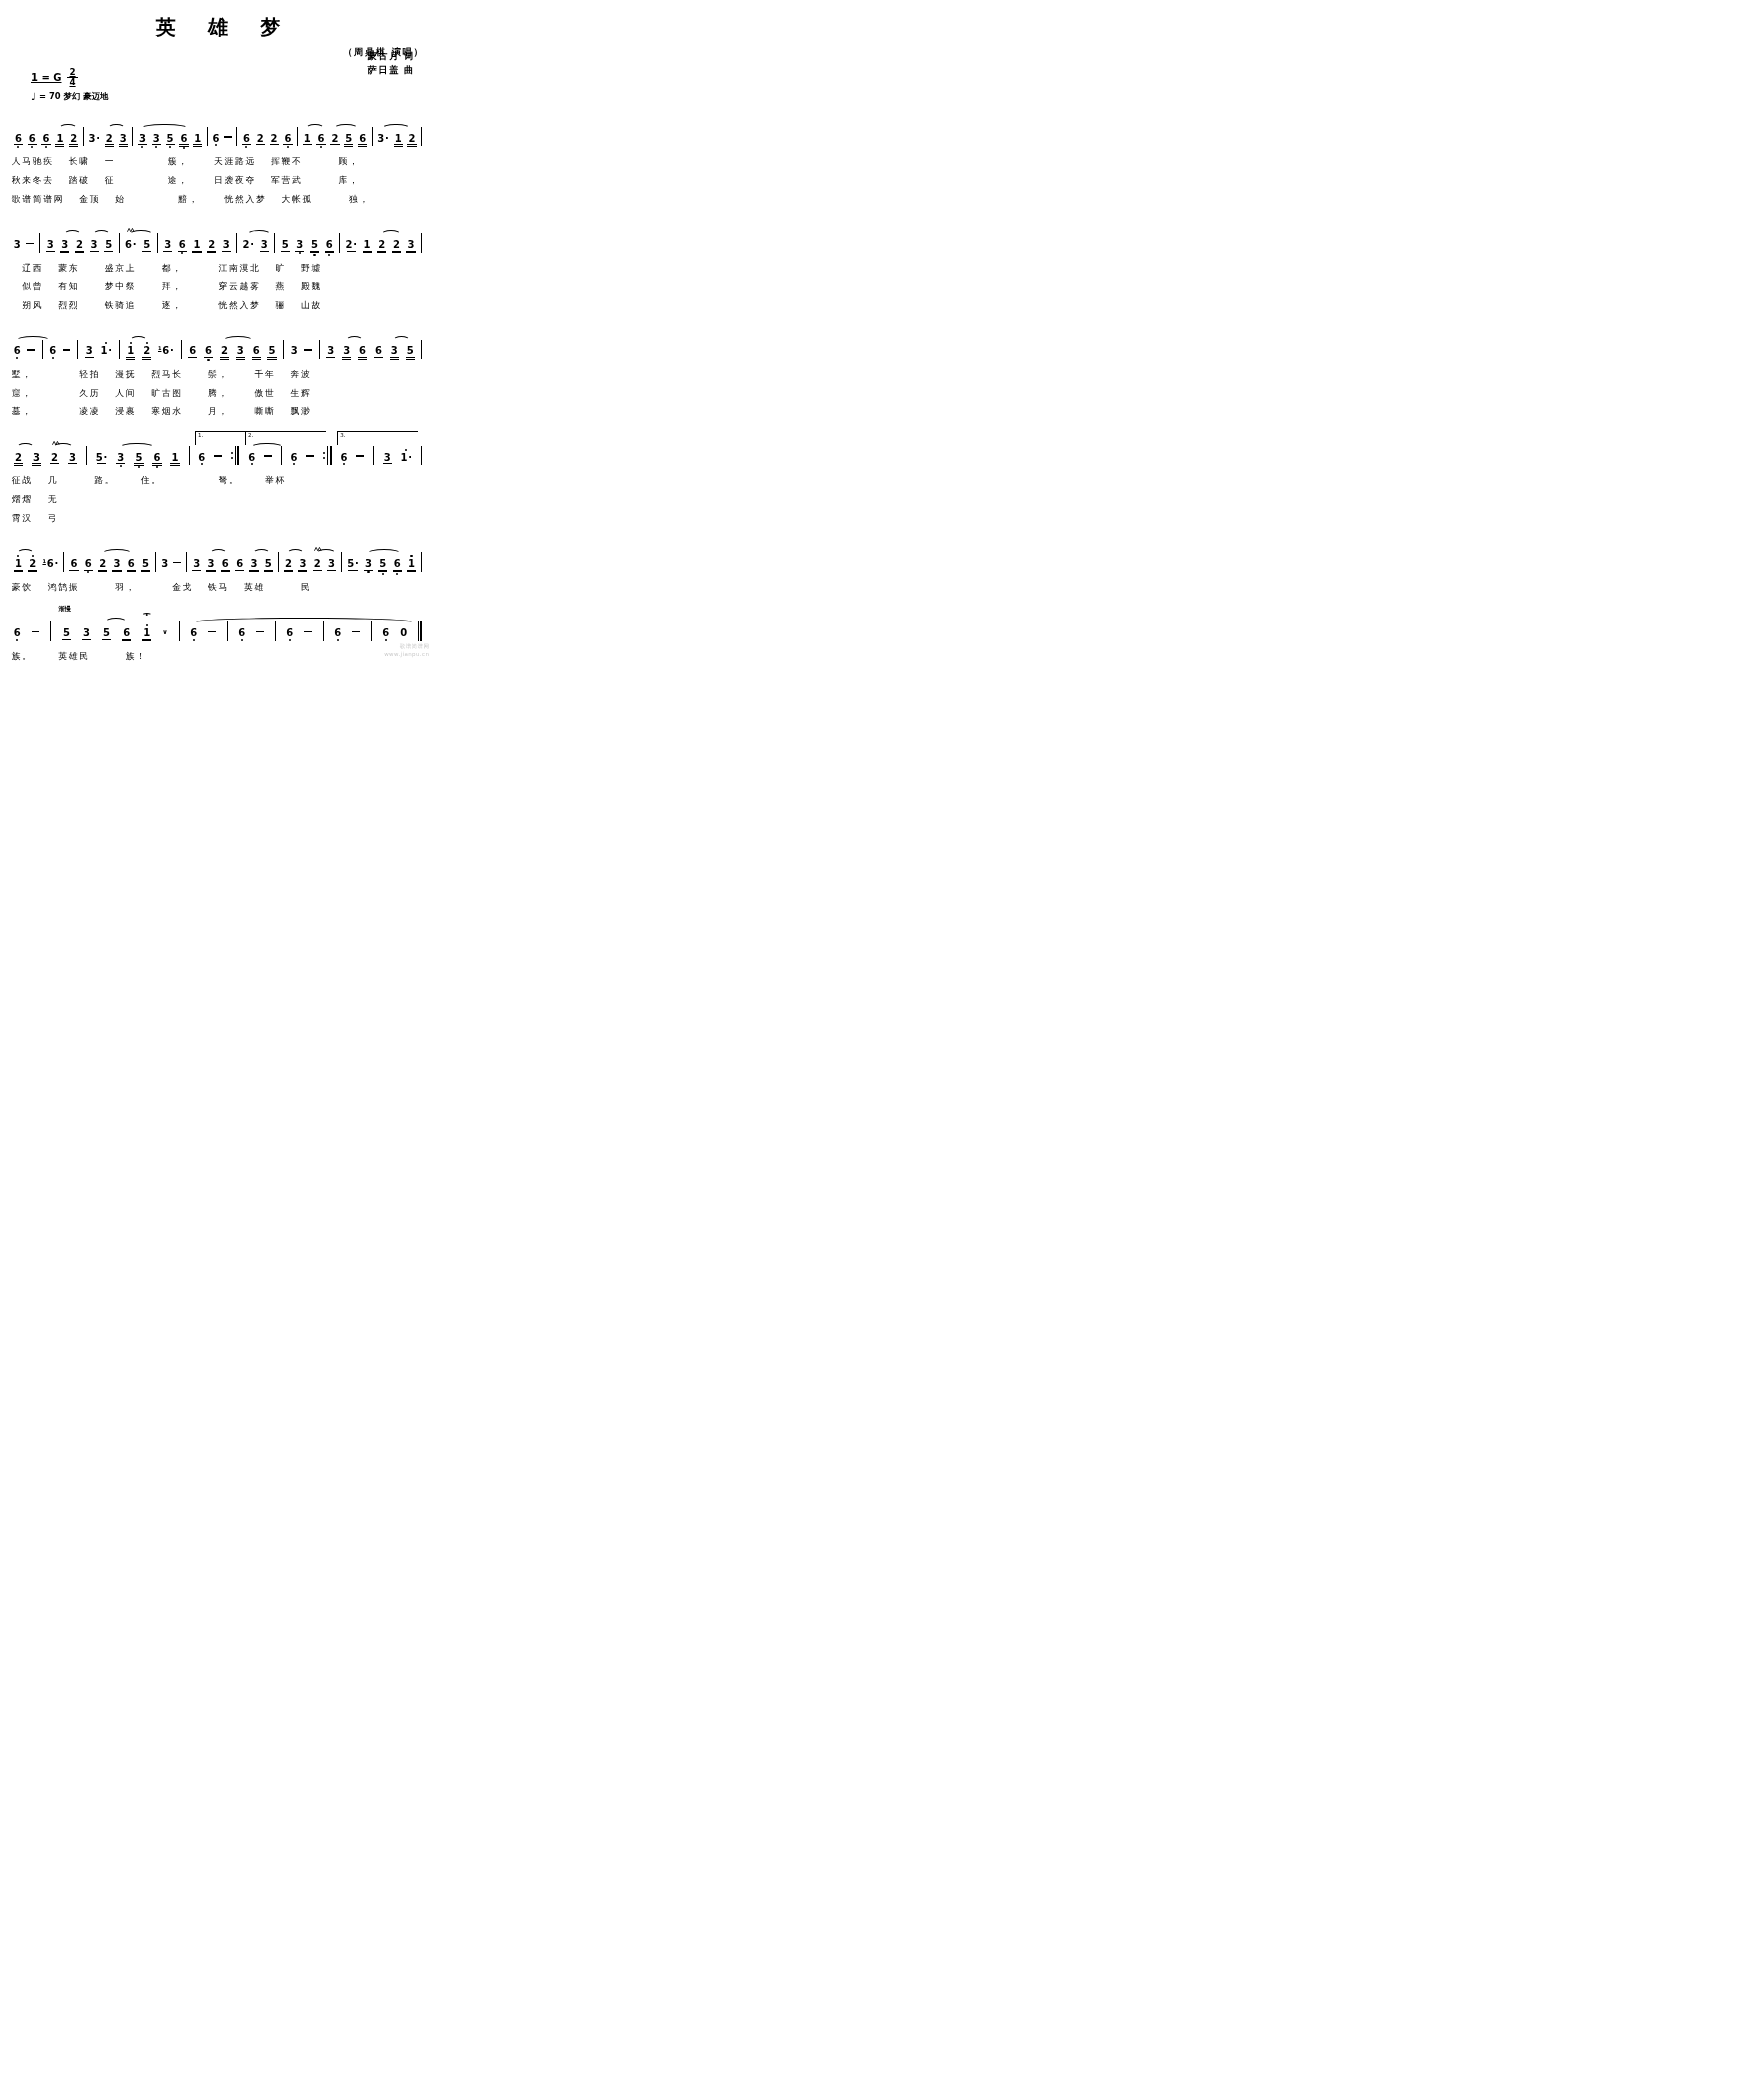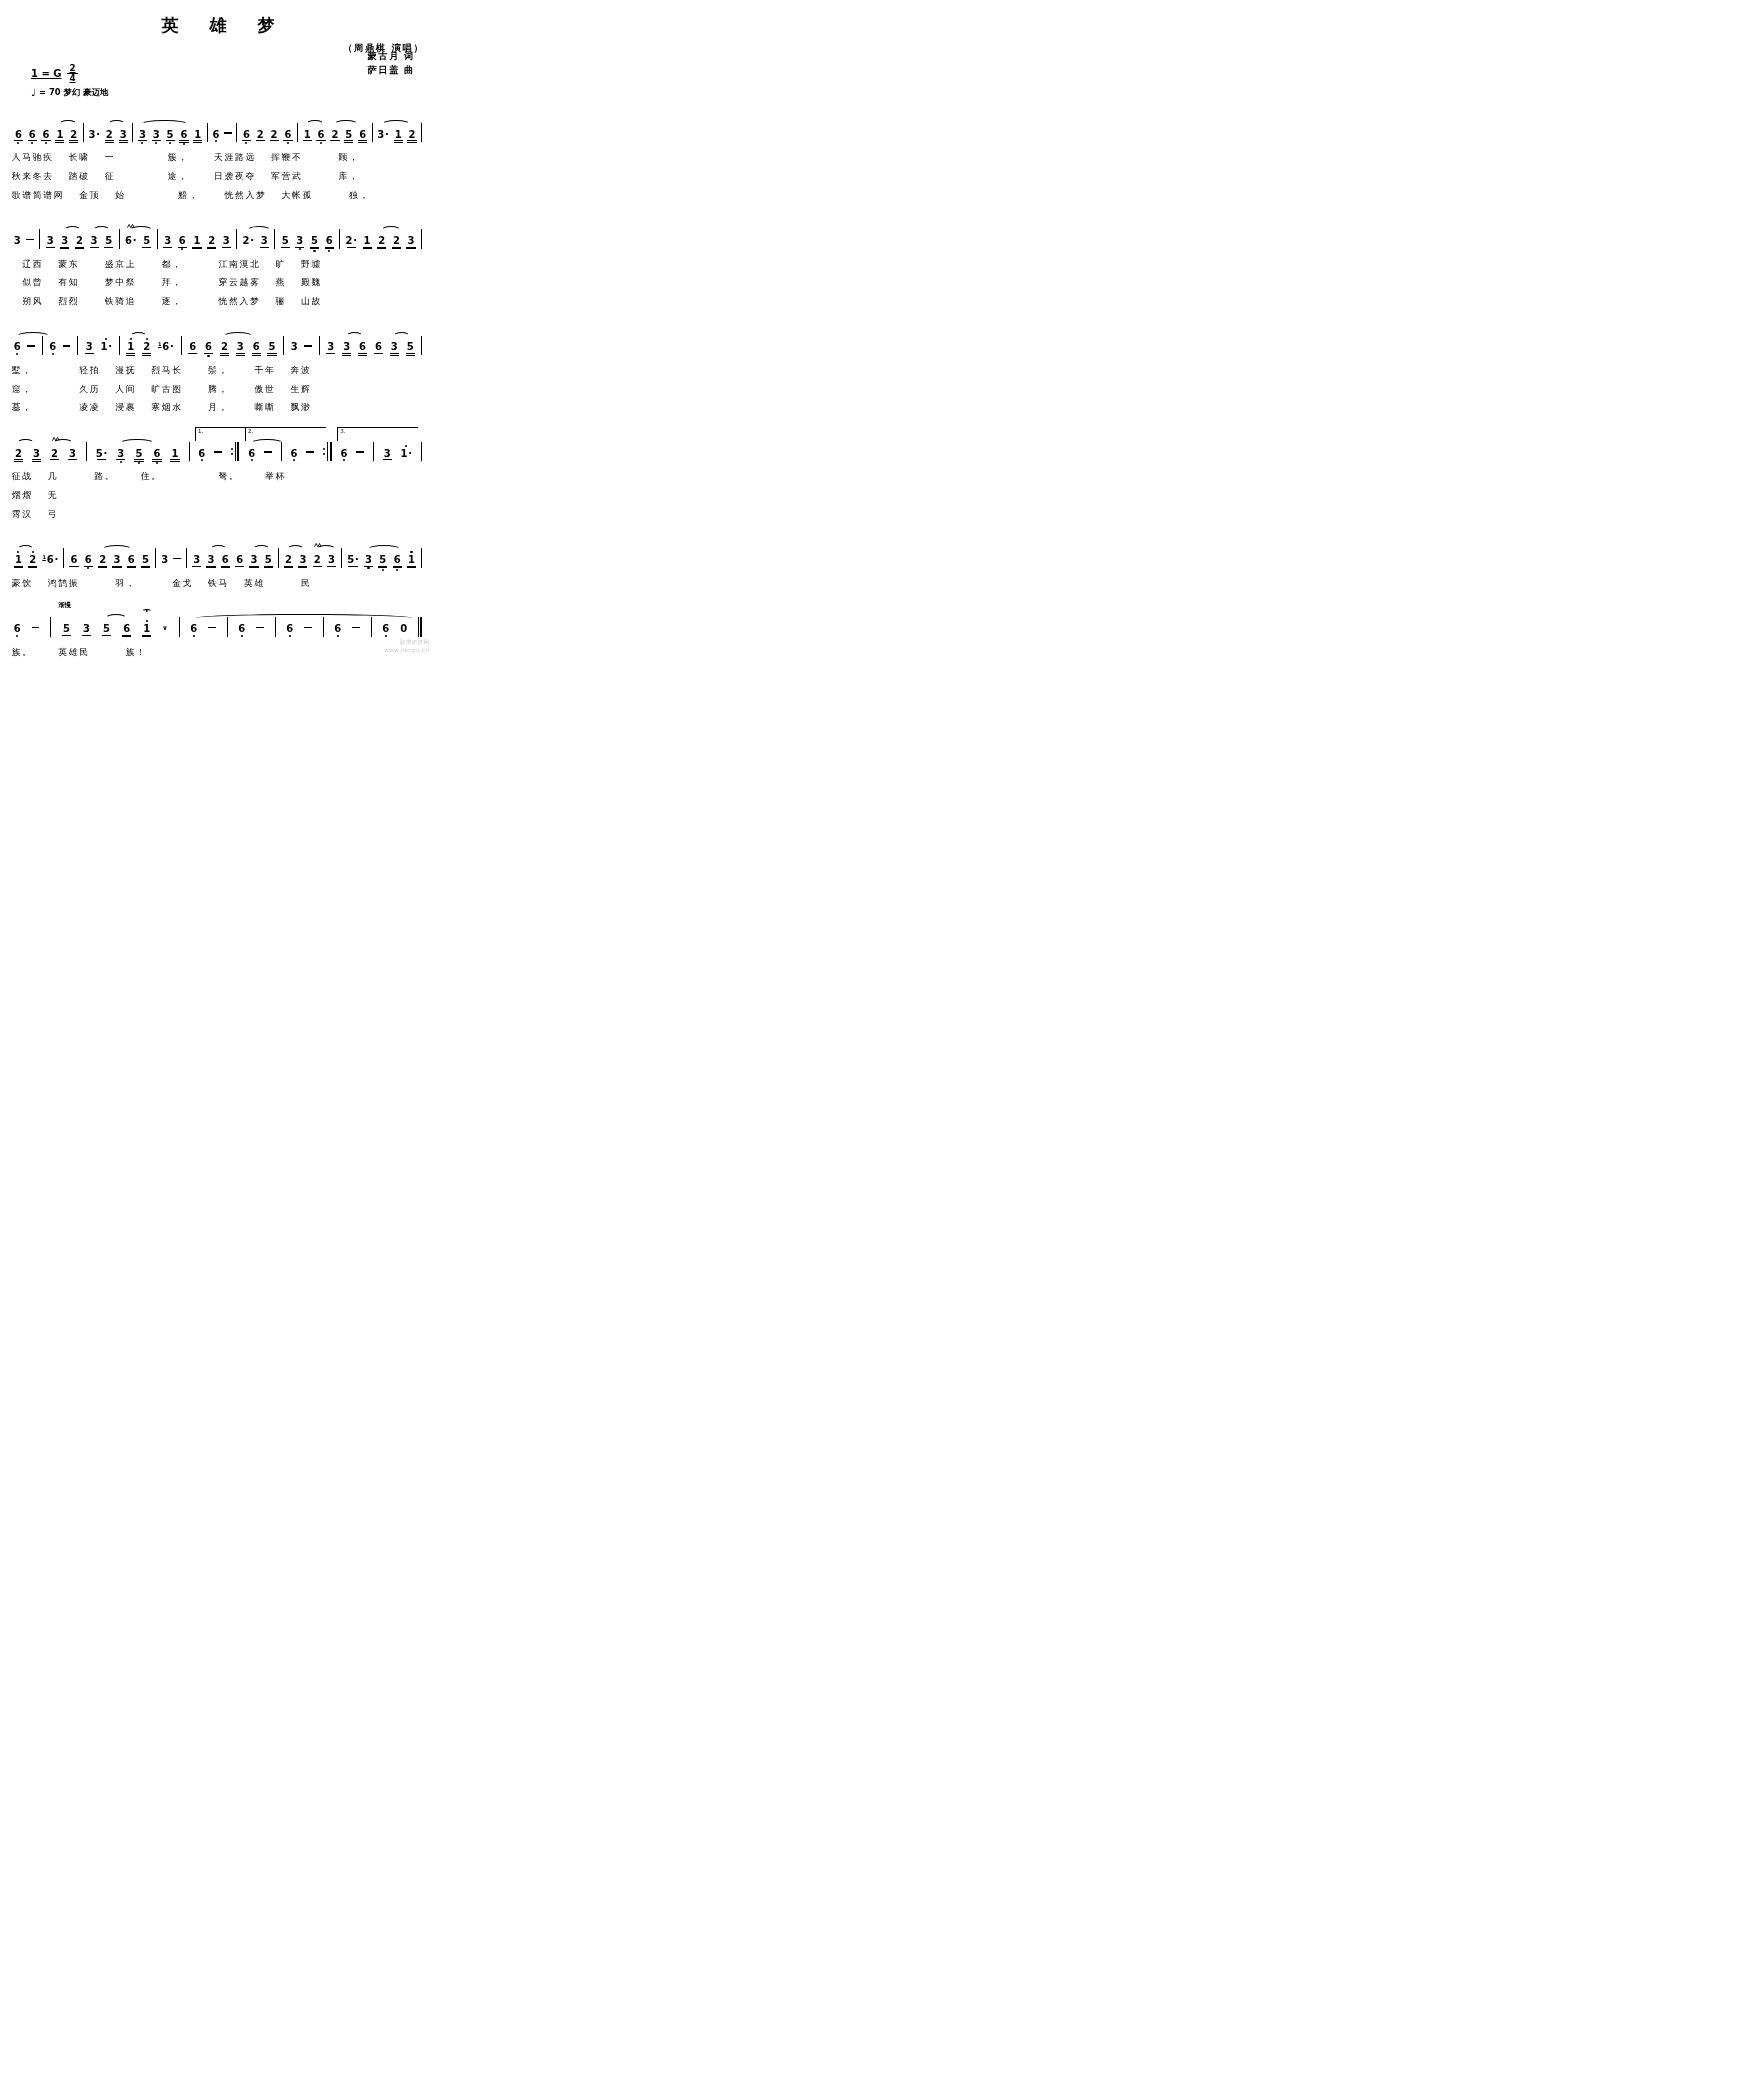--- a/index.html
+++ b/index.html
@@ -1,21 +1,21 @@
 <!DOCTYPE html>
 <html style="font-size:6.7px"><head>
 <meta charset="utf-8">
 <style>
   html,body{margin:0;padding:0;}
   body{width:436px;height:661px;background:#ffffff;color:#000;
        font-family:"DejaVu Sans",sans-serif;position:relative;overflow:hidden;}
   .sheet{padding:14.3px 11.7px 0 11.7px;position:relative;}
 
   
-  .title{font-family:"DejaVu Serif",serif;font-size:17px;font-weight:bold;
+  .title{font-family:"DejaVu Serif",serif;font-size:20px;font-weight:bold;
          text-align:center;letter-spacing:12.6px;text-indent:12.6px;}
   .subtitle{font-size:9.2px;text-align:right;margin-top:5px;letter-spacing:1.7px;font-weight:bold;}
   .credits{position:absolute;right:21px;top:49px;font-size:9.2px;line-height:1.55;
            letter-spacing:1.7px;font-weight:bold;font-family:Liberation Serif, serif;}
   .keyline{margin-top:8.4px;padding-left:19.3px;display:flex;align-items:center;gap:5.9px;
            font-size:10px;font-weight:bold;text-decoration:underline;}
   .tsig{display:inline-block;text-align:center;font-size:8.8px;font-weight:bold;line-height:1.05;}
   .tsig .tn{display:block;border-bottom:1.3px solid #000;padding:0 2.1px;}
   .tsig .td{display:block;}
   .tempoline{margin-top:3.4px;padding-left:19.3px;display:flex;align-items:center;gap:3.4px;

